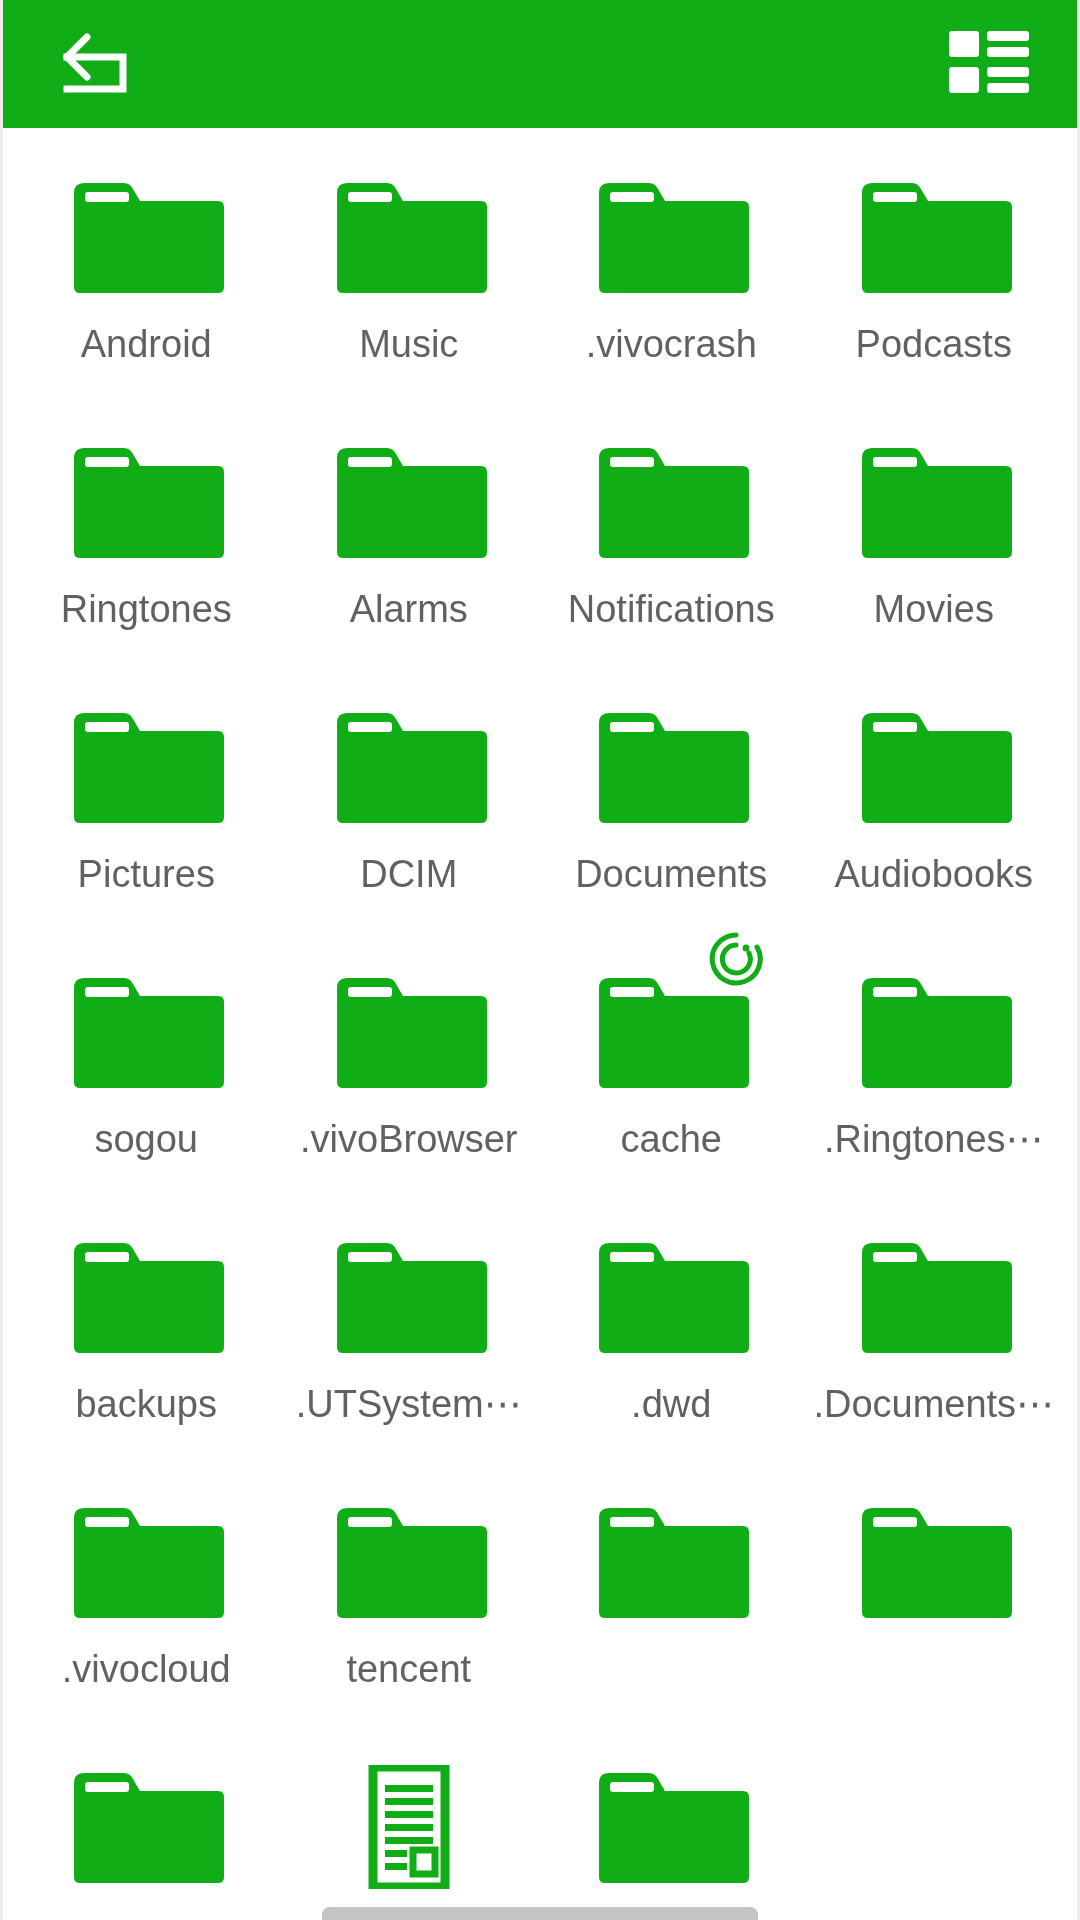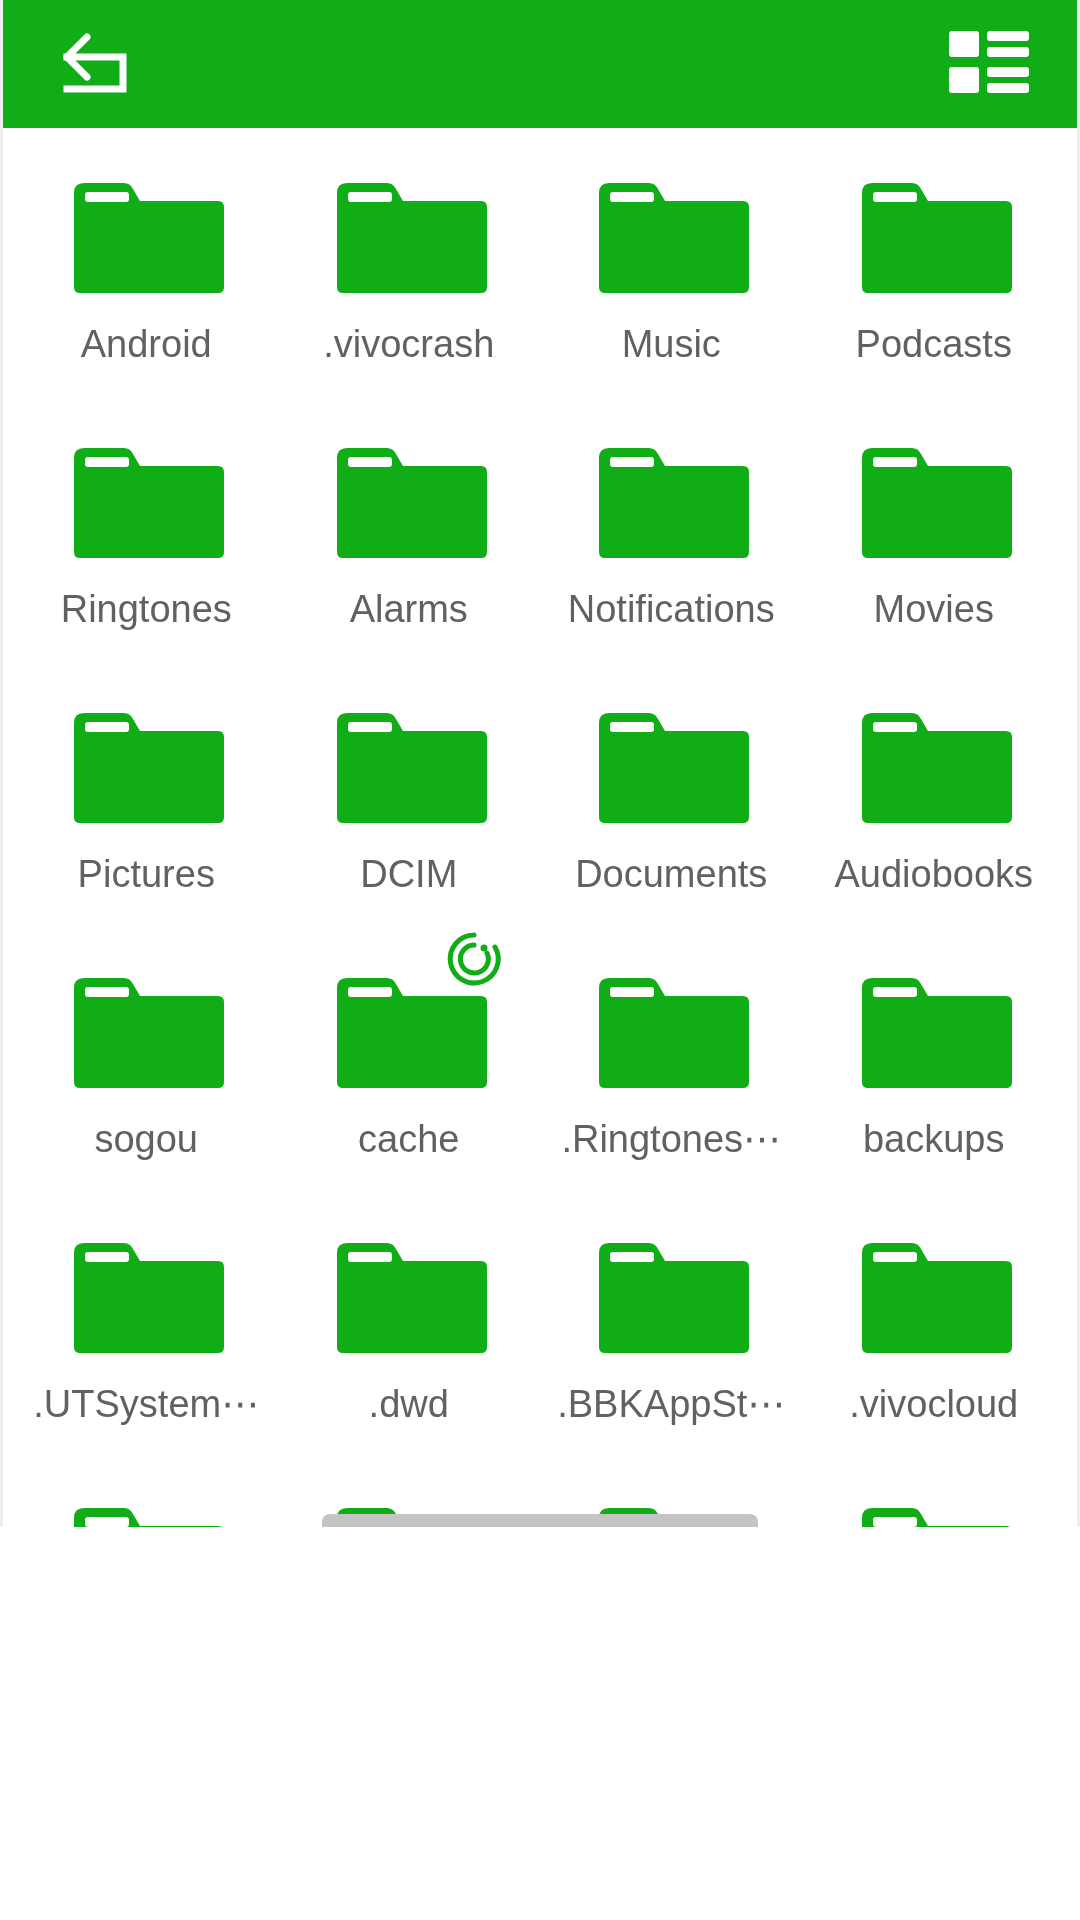--- a/index.html
+++ b/index.html
@@ -12,21 +12,21 @@
     height: 1920px;
     background: #ffffff;
     font-family: "Liberation Sans", sans-serif;
     overflow: hidden;
     position: relative;
   }
 
   
   .app {
     width: 1080px;
-    height: 1527px;
+    height: 1920px;
     display: flex;
     flex-direction: column;
     background: #ffffff;
     position: relative;
     box-sizing: border-box;
     border-left: 3px solid #eceeec;
     border-right: 3px solid #eceeec;
   }
 
   
@@ -169,38 +169,38 @@
           </div>
           <div class="cell-label">Android</div>
         </div>
         <div class="cell">
           <div class="icon-slot">
             <svg width="156" height="124" viewBox="0 0 156 124" xmlns="http://www.w3.org/2000/svg">
               <path d="M6 18 Q6 8 16 8 H56 Q62 8 65 14 L72 26 H150 Q156 26 156 32 V112 Q156 118 150 118 H12 Q6 118 6 112 Z" fill="#10ad16"></path>
               <rect x="17" y="17" width="44" height="10" rx="3" fill="#ffffff"></rect>
             </svg>
           </div>
+          <div class="cell-label">Music</div>
+        </div>
+        <div class="cell">
+          <div class="icon-slot">
+            <svg width="156" height="124" viewBox="0 0 156 124" xmlns="http://www.w3.org/2000/svg">
+              <path d="M6 18 Q6 8 16 8 H56 Q62 8 65 14 L72 26 H150 Q156 26 156 32 V112 Q156 118 150 118 H12 Q6 118 6 112 Z" fill="#10ad16"></path>
+              <rect x="17" y="17" width="44" height="10" rx="3" fill="#ffffff"></rect>
+            </svg>
+          </div>
           <div class="cell-label">.vivocrash</div>
         </div>
         <div class="cell">
           <div class="icon-slot">
             <svg width="156" height="124" viewBox="0 0 156 124" xmlns="http://www.w3.org/2000/svg">
               <path d="M6 18 Q6 8 16 8 H56 Q62 8 65 14 L72 26 H150 Q156 26 156 32 V112 Q156 118 150 118 H12 Q6 118 6 112 Z" fill="#10ad16"></path>
               <rect x="17" y="17" width="44" height="10" rx="3" fill="#ffffff"></rect>
             </svg>
           </div>
-          <div class="cell-label">Music</div>
-        </div>
-        <div class="cell">
-          <div class="icon-slot">
-            <svg width="156" height="124" viewBox="0 0 156 124" xmlns="http://www.w3.org/2000/svg">
-              <path d="M6 18 Q6 8 16 8 H56 Q62 8 65 14 L72 26 H150 Q156 26 156 32 V112 Q156 118 150 118 H12 Q6 118 6 112 Z" fill="#10ad16"></path>
-              <rect x="17" y="17" width="44" height="10" rx="3" fill="#ffffff"></rect>
-            </svg>
-          </div>
           <div class="cell-label">Podcasts</div>
         </div>
         <div class="cell">
           <div class="icon-slot">
             <svg width="156" height="124" viewBox="0 0 156 124" xmlns="http://www.w3.org/2000/svg">
               <path d="M6 18 Q6 8 16 8 H56 Q62 8 65 14 L72 26 H150 Q156 26 156 32 V112 Q156 118 150 118 H12 Q6 118 6 112 Z" fill="#10ad16"></path>
               <rect x="17" y="17" width="44" height="10" rx="3" fill="#ffffff"></rect>
             </svg>
           </div>
           <div class="cell-label">Ringtones</div>
@@ -269,20 +269,29 @@
           <div class="cell-label">Audiobooks</div>
         </div>
         <div class="cell">
           <div class="icon-slot">
             <svg width="156" height="124" viewBox="0 0 156 124" xmlns="http://www.w3.org/2000/svg">
               <path d="M6 18 Q6 8 16 8 H56 Q62 8 65 14 L72 26 H150 Q156 26 156 32 V112 Q156 118 150 118 H12 Q6 118 6 112 Z" fill="#10ad16"></path>
               <rect x="17" y="17" width="44" height="10" rx="3" fill="#ffffff"></rect>
             </svg>
           </div>
           <div class="cell-label">sogou</div>
+        </div>
+        <div class="cell">
+          <div class="icon-slot">
+            <svg width="156" height="124" viewBox="0 0 156 124" xmlns="http://www.w3.org/2000/svg">
+              <path d="M6 18 Q6 8 16 8 H56 Q62 8 65 14 L72 26 H150 Q156 26 156 32 V112 Q156 118 150 118 H12 Q6 118 6 112 Z" fill="#10ad16"></path>
+              <rect x="17" y="17" width="44" height="10" rx="3" fill="#ffffff"></rect>
+            </svg>
+          </div>
+          <div class="cell-label">.vivoBrowser</div>
         </div>
         <div class="cell">
           <div class="icon-slot">
             <svg width="156" height="124" viewBox="0 0 156 124" xmlns="http://www.w3.org/2000/svg">
               <path d="M6 18 Q6 8 16 8 H56 Q62 8 65 14 L72 26 H150 Q156 26 156 32 V112 Q156 118 150 118 H12 Q6 118 6 112 Z" fill="#10ad16"></path>
               <rect x="17" y="17" width="44" height="10" rx="3" fill="#ffffff"></rect>
             </svg>
             <span class="badge">
               <svg width="62" height="62" viewBox="0 0 62 62" xmlns="http://www.w3.org/2000/svg">
                 <path d="M31 7 a24 24 0 1 0 21 12" fill="none" stroke="#10ad16" stroke-width="5" stroke-linecap="round"></path>
@@ -329,21 +338,21 @@
           </div>
           <div class="cell-label">.dwd</div>
         </div>
         <div class="cell">
           <div class="icon-slot">
             <svg width="156" height="124" viewBox="0 0 156 124" xmlns="http://www.w3.org/2000/svg">
               <path d="M6 18 Q6 8 16 8 H56 Q62 8 65 14 L72 26 H150 Q156 26 156 32 V112 Q156 118 150 118 H12 Q6 118 6 112 Z" fill="#10ad16"></path>
               <rect x="17" y="17" width="44" height="10" rx="3" fill="#ffffff"></rect>
             </svg>
           </div>
-          <div class="cell-label">.BBKAppSt⋯</div>
+          <div class="cell-label">.Documents⋯</div>
         </div>
         <div class="cell">
           <div class="icon-slot">
             <svg width="156" height="124" viewBox="0 0 156 124" xmlns="http://www.w3.org/2000/svg">
               <path d="M6 18 Q6 8 16 8 H56 Q62 8 65 14 L72 26 H150 Q156 26 156 32 V112 Q156 118 150 118 H12 Q6 118 6 112 Z" fill="#10ad16"></path>
               <rect x="17" y="17" width="44" height="10" rx="3" fill="#ffffff"></rect>
             </svg>
           </div>
           <div class="cell-label">.vivocloud</div>
         </div>

